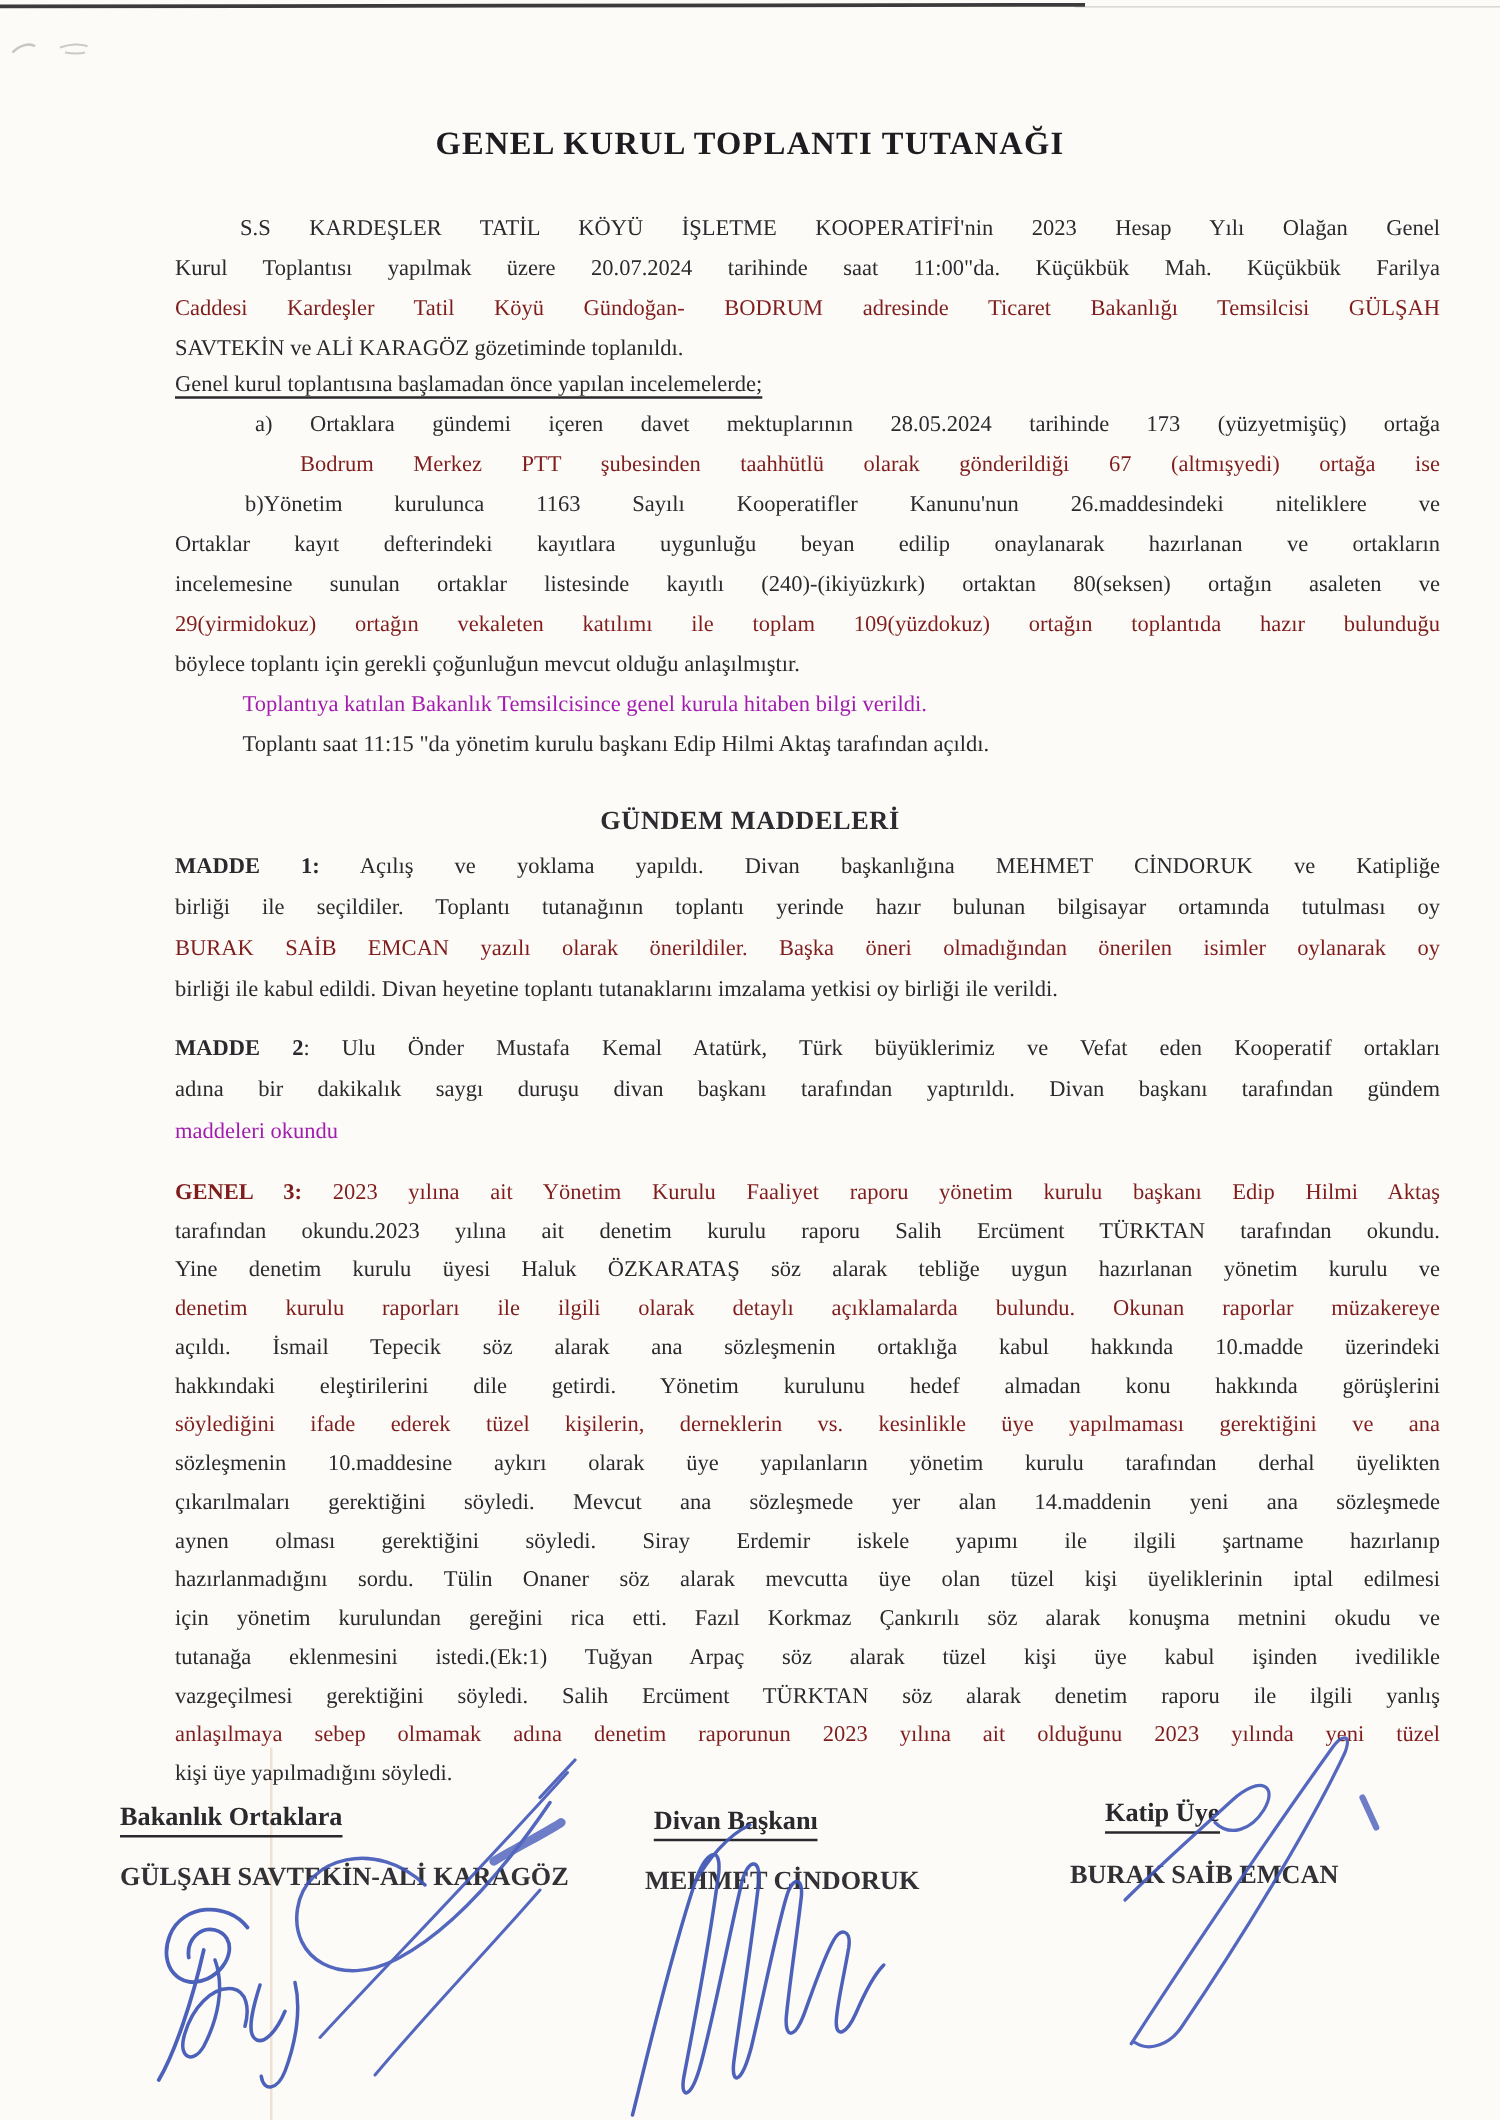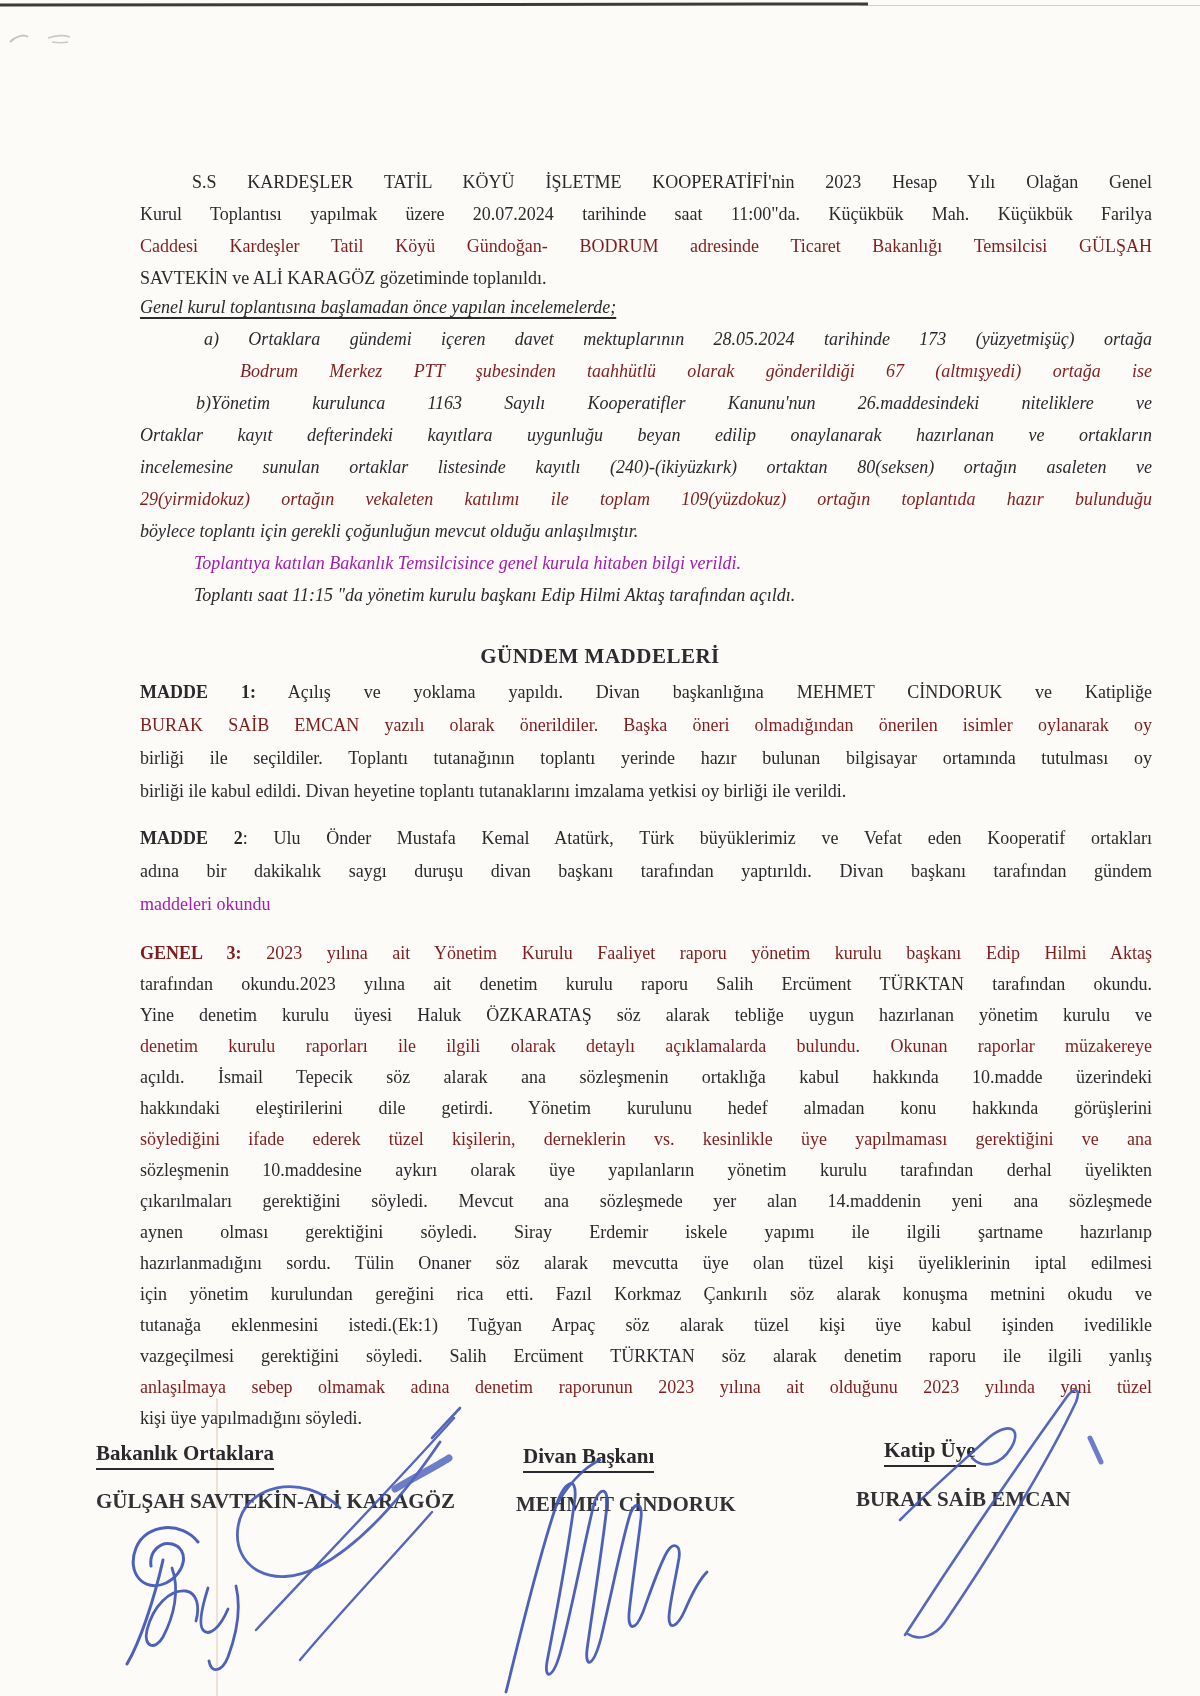--- a/index.html
+++ b/index.html
@@ -16,21 +16,21 @@
   .title {
     position:absolute; top:100px; left:0; width:1200px; text-align:center;
     font-weight:bold; font-size:26px; letter-spacing:1px; color:#1d1d21;
   }
   .agenda {
     position:absolute; top:644px; left:0; width:1200px; text-align:center;
     font-weight:bold; font-size:21px; letter-spacing:.5px; color:#2b2b30;
   }
   .para { position:absolute; left:96px; width:1012px; font-size:18px;margin-left:44px; }
   #p1 { top:166px; }  #p1 .ln { height:32px; line-height:32px; }
-  #p2 { top:291px; }  #p2 .ln { height:32px; line-height:32px;font-style:italic; }
+  #p2 { top:291px; }  #p2 .ln { height:32px; line-height:32px; }
   #m1 { top:676px; }  #m1 .ln { height:33px; line-height:33px; }
   #m2 { top:822px; }  #m2 .ln { height:33px; line-height:33px; }
   #m3 { top:938px; }  #m3 .ln { height:31px; line-height:31px; }
 
   .ln { overflow:hidden; white-space:normal; }
   .j  { text-align:justify; text-align-last:justify; }
   .b  { font-weight:bold; }
   .ul { text-decoration:underline; text-underline-offset:4px; text-decoration-thickness:1.5px; }
   .fade  { color:#7f1d1d; filter:blur(.4px); }
   .fadem { color:#a21caf; filter:blur(.15px); }
@@ -46,20 +46,21 @@
 </style>
 </head>
 <body>
 
 <div class="page">
 
   <div class="topline"></div>
   <div class="topline2"></div>
   <div class="vstreak"></div>
 
+  <div class="title">GENEL KURUL TOPLANTI TUTANAĞI</div>
 
   <div class="para" id="p1">
     <div class="ln j i52">S.S KARDEŞLER TATİL KÖYÜ İŞLETME KOOPERATİFİ'nin 2023 Hesap Yılı Olağan Genel</div>
     <div class="ln j">Kurul Toplantısı yapılmak üzere 20.07.2024 tarihinde saat 11:00"da. Küçükbük Mah. Küçükbük Farilya</div>
     <div class="ln j fade">Caddesi Kardeşler Tatil Köyü Gündoğan- BODRUM adresinde Ticaret Bakanlığı Temsilcisi GÜLŞAH</div>
     <div class="ln">SAVTEKİN ve ALİ KARAGÖZ gözetiminde toplanıldı.</div>
   </div>
 
   <div class="para" id="p2">
     <div class="ln ul">Genel kurul toplantısına başlamadan önce yapılan incelemelerde;</div>
@@ -71,22 +72,22 @@
     <div class="ln j fade">29(yirmidokuz) ortağın vekaleten katılımı ile toplam 109(yüzdokuz) ortağın toplantıda hazır bulunduğu</div>
     <div class="ln">böylece toplantı için gerekli çoğunluğun mevcut olduğu anlaşılmıştır.</div>
     <div class="ln i54 fadem">Toplantıya katılan Bakanlık Temsilcisince genel kurula hitaben bilgi verildi.</div>
     <div class="ln i54">Toplantı saat 11:15 "da yönetim kurulu başkanı Edip Hilmi Aktaş tarafından açıldı.</div>
   </div>
 
   <div class="agenda">GÜNDEM MADDELERİ</div>
 
   <div class="para" id="m1">
     <div class="ln j"><span class="b">MADDE 1:</span><span> Açılış ve yoklama yapıldı. Divan başkanlığına MEHMET CİNDORUK ve Katipliğe</span></div>
+    <div class="ln j">birliği ile seçildiler. Toplantı tutanağının toplantı yerinde hazır bulunan bilgisayar ortamında tutulması oy</div>
     <div class="ln j fade">BURAK SAİB EMCAN yazılı olarak önerildiler. Başka öneri olmadığından önerilen isimler oylanarak oy</div>
-    <div class="ln j">birliği ile seçildiler. Toplantı tutanağının toplantı yerinde hazır bulunan bilgisayar ortamında tutulması oy</div>
     <div class="ln">birliği ile kabul edildi. Divan heyetine toplantı tutanaklarını imzalama yetkisi oy birliği ile verildi.</div>
   </div>
 
   <div class="para" id="m2">
     <div class="ln j"><span class="b">MADDE 2</span><span>: Ulu Önder Mustafa Kemal Atatürk, Türk büyüklerimiz ve Vefat eden Kooperatif ortakları</span></div>
     <div class="ln j">adına bir dakikalık saygı duruşu divan başkanı tarafından yaptırıldı. Divan başkanı tarafından gündem</div>
     <div class="ln fadem">maddeleri okundu</div>
   </div>
 
   <div class="para" id="m3">

